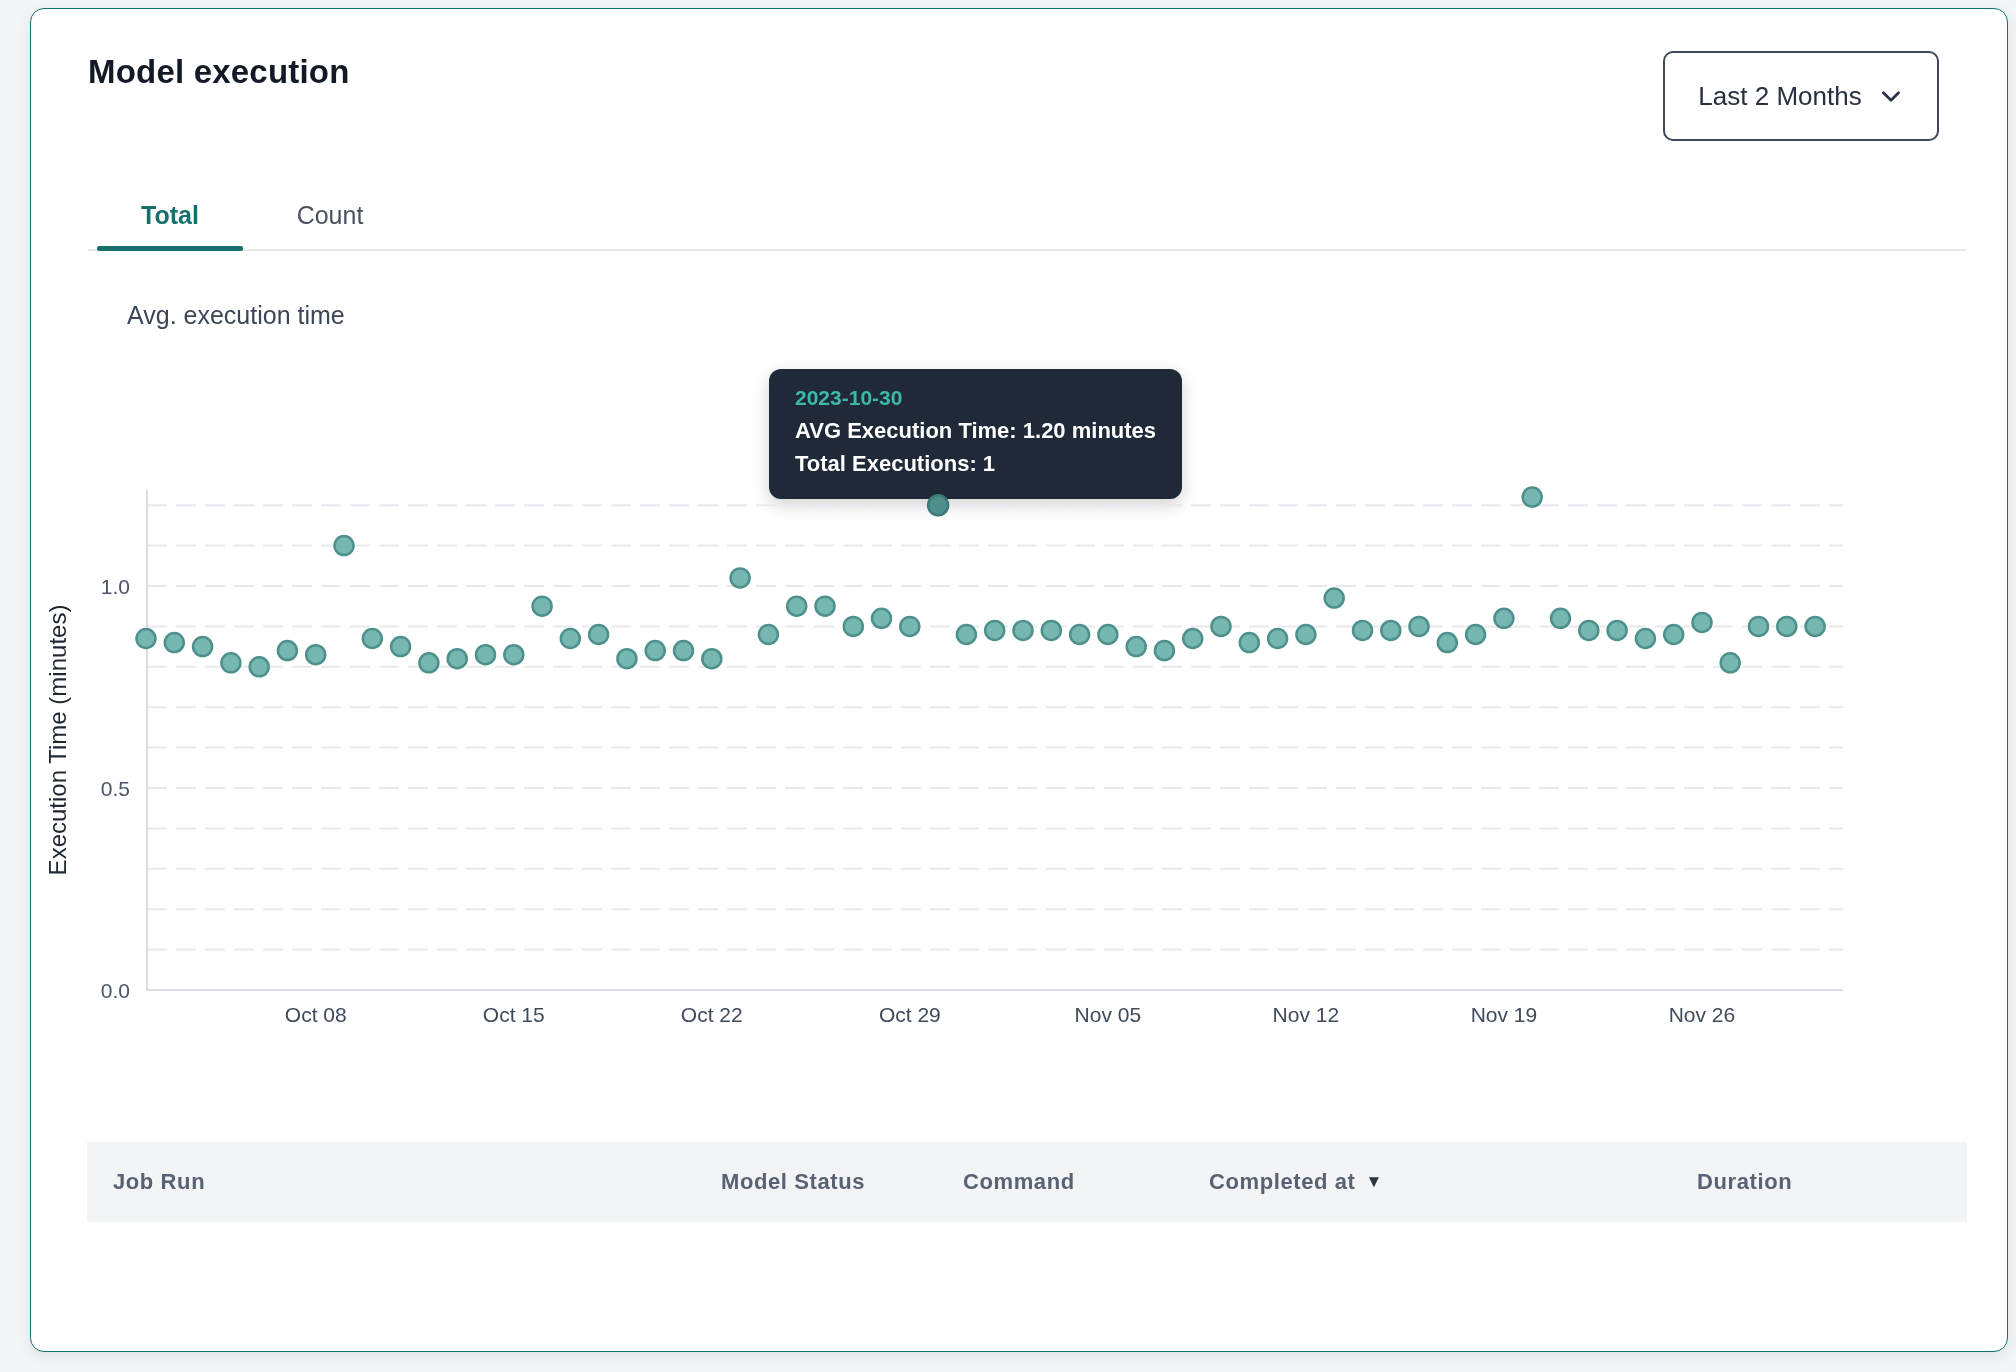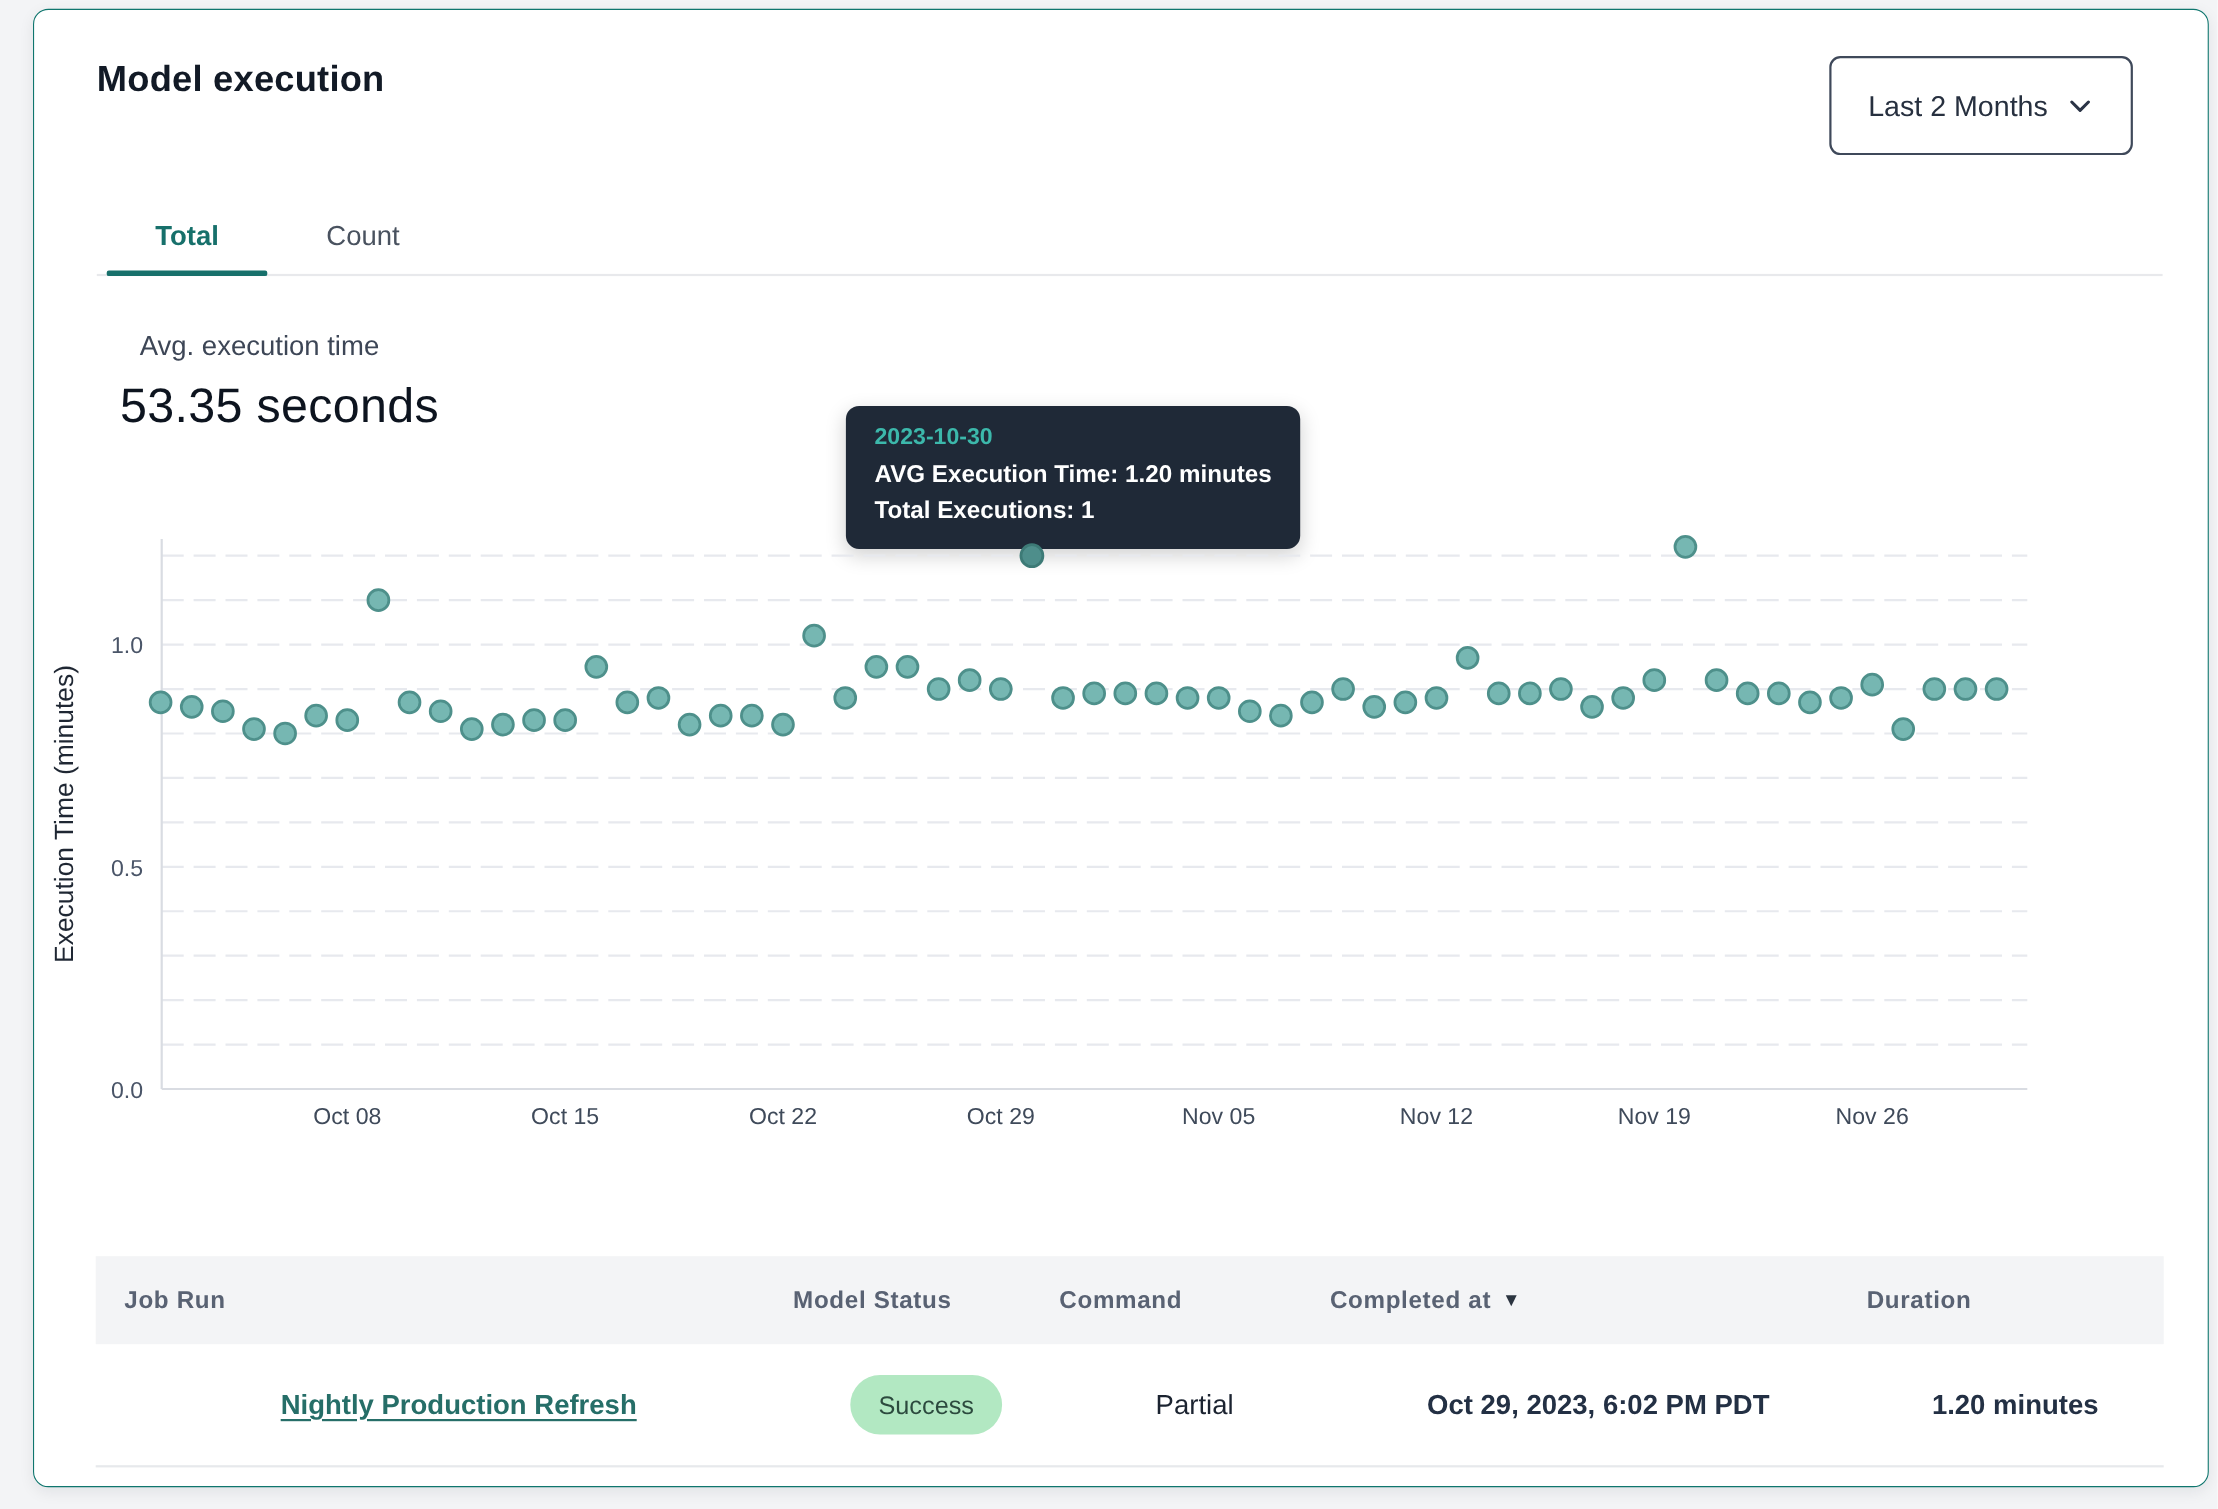--- a/index.html
+++ b/index.html
@@ -102,21 +102,20 @@
       <polyline points="5,9 12,16 19,9" fill="none" stroke="#2b3446" stroke-width="2.6" stroke-linecap="round" stroke-linejoin="round"></polyline>
     </svg>
   </button>
 
   <div class="tabs">
     <div class="tab active">Total</div>
     <div class="tab">Count</div>
   </div>
 
   <div class="summary-label">Avg. execution time</div>
-  <div class="summary-value">53.35 seconds</div>
 
   <div class="chart-tooltip">
     <div class="tt-date">2023-10-30</div>
     <div class="tt-line">AVG Execution Time: 1.20 minutes</div>
     <div class="tt-line">Total Executions: 1</div>
   </div>
 
   <div class="table-wrap">
     <div class="thead">
       <div class="th">
@@ -128,27 +127,20 @@
       <div class="th">
           <span>Command</span>
         </div>
       <div class="th">
         <span>Completed at</span>
         <span class="sort-icon">▼</span>
       </div>
       <div class="th">
           <span>Duration</span>
         </div>
-    </div>
-    <div class="trow">
-      <div><span class="job-link">Nightly Production Refresh</span></div>
-      <div><span class="badge">Success</span></div>
-      <div>Partial</div>
-      <div class="cell-strong">Oct 29, 2023, 6:02 PM PDT</div>
-      <div class="cell-strong">1.20 minutes</div>
     </div>
   </div>
 
 </div>
 
 <svg id="chart-svg">
     <line x1="147" x2="1843" y1="949.6" y2="949.6" class="grid"></line>
     <line x1="147" x2="1843" y1="909.2" y2="909.2" class="grid"></line>
     <line x1="147" x2="1843" y1="868.8" y2="868.8" class="grid"></line>
     <line x1="147" x2="1843" y1="828.4" y2="828.4" class="grid"></line>

